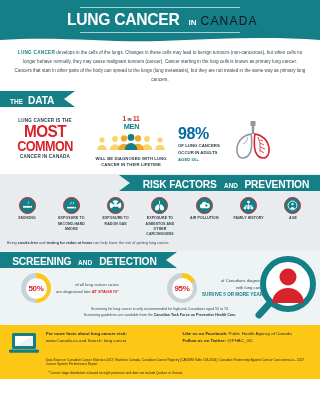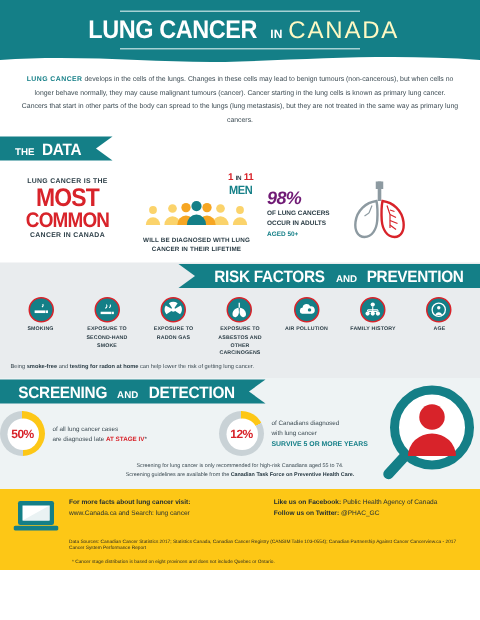--- a/index.html
+++ b/index.html
@@ -27,21 +27,21 @@
     display:flex; align-items:baseline; justify-content:center; gap:4px;
     padding:2px 0 2px 0;
   }
   .t-bold {
     font-family:"Liberation Sans Narrow","Liberation Sans",sans-serif;
     font-weight:bold; font-size:17px; color:#fff;
     letter-spacing:-0.3px; transform: scaleX(0.92);
   }
   .t-in { font-size:8px; font-weight:bold; color:#fff; }
   .t-light {
-    font-size:16px; color:#fef9c3; font-weight:400; letter-spacing:1.2px;
+    font-size:12px; color:#0f172a; font-weight:400; letter-spacing:1.2px;
   }
   .header-wave {
     position:absolute; left:0; bottom:-1px; width:100%; height:9px;
   }
 
   
   .intro {
     padding:5px 14px 5px 14px;
     text-align:center;
     font-size:4.6px;
@@ -82,21 +82,21 @@
   .lc-is { font-size:4.6px; font-weight:bold; color:#2b3d46; letter-spacing:.2px; }
   .most {
     font-family:"Liberation Sans Narrow","Liberation Sans",sans-serif;
     font-weight:bold; color:#d8232a; font-size:17px; line-height:0.92;
     letter-spacing:-0.6px; transform:scaleX(0.9); margin:1px 0;
   }
   .common { font-size:14px; }
   .cancer-in { font-size:4.6px; font-weight:bold; color:#2b3d46; letter-spacing:.2px; margin-top:1px;}
 
   .col-ratio { width:86px; text-align:center; padding-top:3px; }
-  .ratios { display:flex; justify-content:center; align-items:flex-end;flex-direction:column; }
+  .ratios { display:flex; justify-content:center; align-items:flex-start; }
   .ratio { padding:0 5px; }
   .ratio + .ratio { border-left:1px solid #cfd8dc; }
   .r-top { font-size:6.5px; font-weight:bold; color:#d8232a; letter-spacing:-.2px; }
   .r-top .in { font-size:4.2px; color:#2b3d46; font-weight:bold; }
   .r-bot {
     font-family:"Liberation Sans Narrow","Liberation Sans",sans-serif;
     font-size:8px; font-weight:bold; color:#147f87; letter-spacing:-.3px;
     transform:scaleX(0.92);
   }
   .people { margin:3px auto 2px; width:72px; height:16px; }
@@ -120,23 +120,22 @@
   }
   .b-can { font-size:4.8px; font-weight:bold; color:#fff; letter-spacing:.2px; }
   .bubble-cap {
     text-align:center; font-size:4.3px; font-weight:bold;
     color:#2b3d46; line-height:1.55; margin-top:13px;
   }
 
   .col-98 { width:48px; padding-top:14px; }
   .p98 {
     font-family:"Liberation Sans Narrow","Liberation Sans",sans-serif;
-    font-size:12px; font-weight:bold; color:#701a75; line-height:1;
+    font-size:16px; font-weight:bold; color:#0369a1; line-height:1;
     letter-spacing:-.4px;
-    font-style:italic;
   }
   .p98-cap { font-size:4.3px; font-weight:bold; color:#2b3d46; line-height:1.6; margin-top:1px;}
   .p98-cap .teal { color:#147f87; }
   .col-lung { width:46px; padding-top:6px; }
 
   
   .risk-sec { background:#e9ecee; position:relative; }
   .risk-banner-wrap { text-align:right; }
   .risk-icons { display:flex; justify-content:space-between; padding:5px 7px 2px 7px; }
   .risk-item { width:40px; text-align:center; }
@@ -149,21 +148,21 @@
     font-size:3.5px; font-weight:bold; color:#2b3d46;
     line-height:1.5; letter-spacing:.1px;
   }
   .risk-note {
     font-size:3.8px; color:#3b4a52; padding:2px 7px 4px 7px; line-height:1.5;
   }
   .risk-note b { color:#2b3d46; }
 
   
   .screen-sec { background:#eef3f4; position:relative; padding-bottom:4px; }
-  .screen-body { display:flex; align-items:center; padding:4px 8px 0 0; gap:6px; position:relative; }
+  .screen-body { display:flex; align-items:center; padding:4px 8px 0 21px; gap:6px; position:relative;text-align:right; }
   .stat { display:flex; align-items:center; gap:5px; }
   .donut { width:30px; height:30px; border-radius:50%; position:relative; flex:none; }
   .donut .hole {
     position:absolute; left:50%; top:50%; width:21px; height:21px;
     margin:-10.5px 0 0 -10.5px; border-radius:50%; background:#ffffff;
     display:flex; align-items:center; justify-content:center;
   }
   .donut .pct {
     font-family:"Liberation Sans Narrow","Liberation Sans",sans-serif;
     font-size:8px; font-weight:bold; color:#d8232a; letter-spacing:-.3px;
@@ -416,21 +415,21 @@
         </div>
         <div class="stat-txt">
           <div>of all lung cancer cases</div>
           <div><span>are diagnosed late </span><span class="hl">AT STAGE IV</span><span>*</span></div>
         </div>
       </div>
 
       <div class="stat" style="width:120px">
         <div class="donut" id="donut17" style="background: conic-gradient(rgb(253, 199, 22) 0deg, rgb(253, 199, 22) 61.2deg, rgb(201, 210, 214) 61.2deg, rgb(201, 210, 214) 360deg);">
           <div class="hole">
-            <span class="pct">12%</span>
+            <span class="pct">95%</span>
           </div>
         </div>
         <div class="stat-txt">
           <div>of Canadians diagnosed</div>
           <div>with lung cancer</div>
           <div class="hl2">SURVIVE 5 OR MORE YEARS</div>
         </div>
       </div>
 
       <svg class="magnify" viewBox="0 0 66 66">

